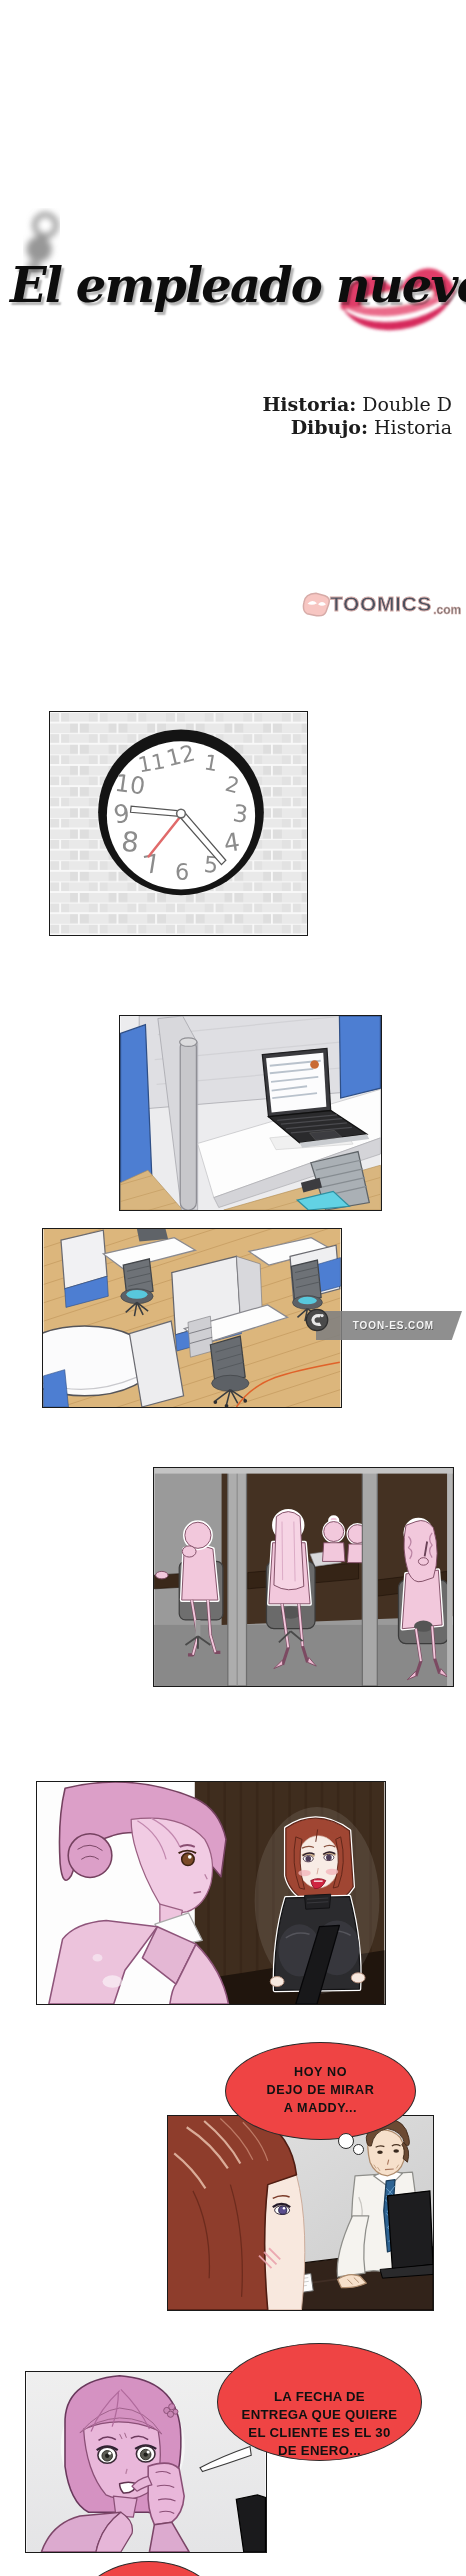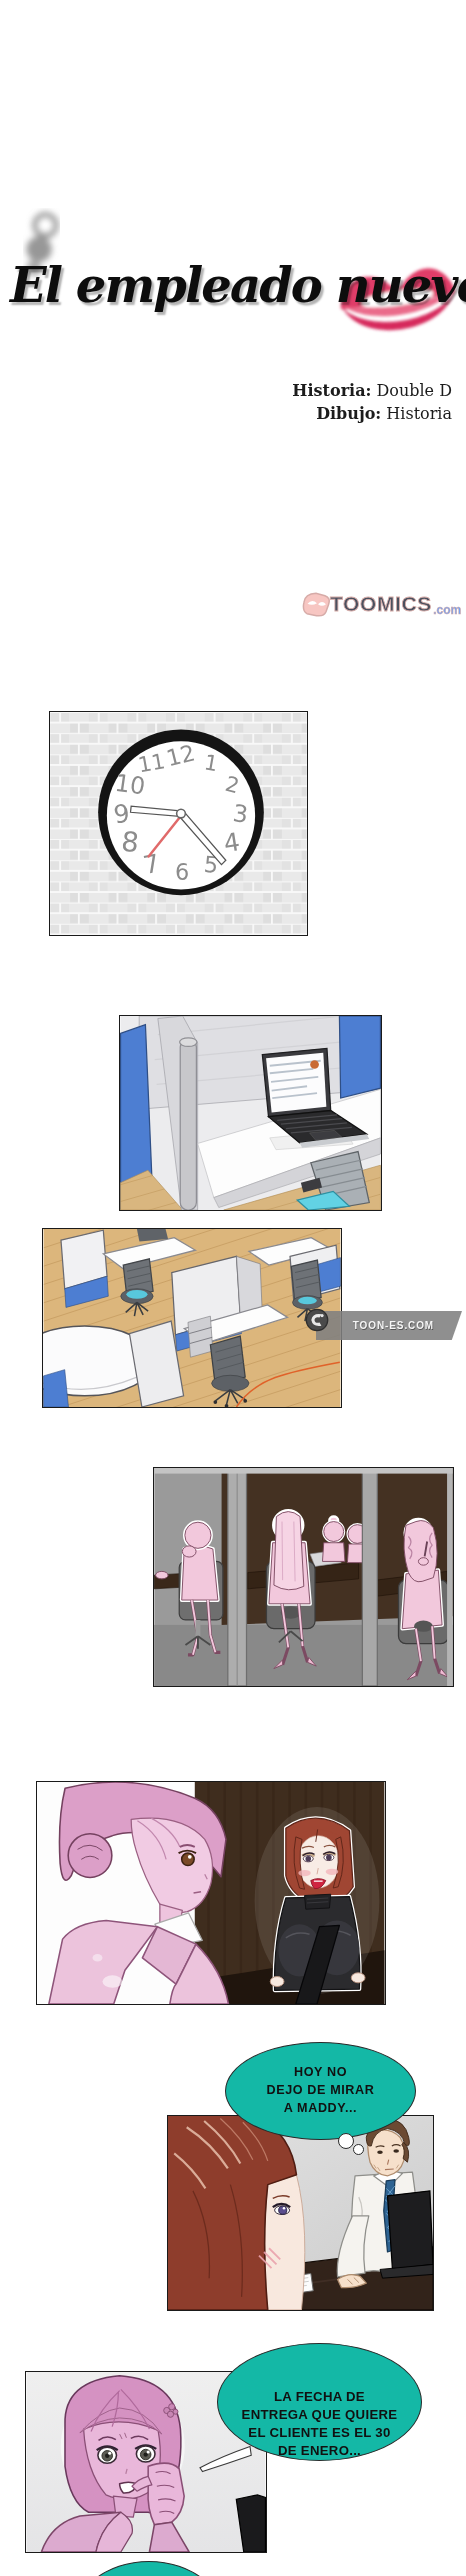--- a/index.html
+++ b/index.html
@@ -6,47 +6,47 @@
   #page{position:relative;width:466px;height:2576px;background:#ffffff;overflow:hidden;
         font-family:"Liberation Sans",sans-serif;margin:0 auto;}
   .abs{position:absolute;}
   
   #smudge{left:15px;top:200px;width:57px;height:101px;z-index:1;}
   #kiss{left:335px;top:245px;width:126px;height:125px;z-index:1;transform:rotate(-8deg);}
   #title{left:10px;top:257px;width:450px;z-index:2;
          font-family:"DejaVu Serif",serif;font-style:italic;font-weight:bold;
          font-size:48px;letter-spacing:-1.9px;color:#0d0d0d;white-space:nowrap;
          text-shadow:2.5px 3.1px 1.9px rgba(0,0,0,0.30);}
-  #credits{right:14px;top:379px;text-align:right;z-index:2;
-           font-family:"DejaVu Serif",serif;font-size:16px;color:#1c1c1c;line-height:23px;}
+  #credits{right:14px;top:393px;text-align:right;z-index:2;
+           font-family:"DejaVu Serif",serif;font-size:19px;color:#1c1c1c;line-height:23px;}
   #credits b{font-weight:bold;}
   #logo{left:301px;top:586px;width:161px;height:36px;z-index:2;display:flex;align-items:center;opacity:0.75;}
   #logo .brand{font-weight:bold;font-size:21px;color:#0f172a;letter-spacing:0.6px;
                -webkit-text-stroke:0.8px #c9908b;}
-  #logo .tld{font-weight:bold;font-size:12px;color:#3b82f6;-webkit-text-stroke:0.6px #c9908b;margin-left:1.3px;margin-top:12px;}
+  #logo .tld{font-weight:bold;font-size:12px;color:#404040;-webkit-text-stroke:0.6px #c9908b;margin-left:1.3px;margin-top:12px;}
   
   .panel{position:absolute;border:1.9px solid #1a1a1a;box-sizing:border-box;background:#fff;z-index:1;}
   .panel svg{display:block;width:100%;height:100%;}
   #panel-clock  {left:49px; top:711px;width:259px;height:225px;}
   #panel-cubicle{left:119px;top:1015px;width:263px;height:196px;}
   #panel-office {left:42px; top:1228px;width:300px;height:180px;}
   #panel-meeting{left:153px;top:1467px;width:301px;height:220px;}
   #panel-women  {left:36px; top:1781px;width:350px;height:224px;}
   #panel-man    {left:167px;top:2115px;width:267px;height:196px;}
   #panel-girl   {left:25px; top:2371px;width:242px;height:182px;}
   
   #watermark{left:316px;top:1311px;width:146px;height:29px;z-index:3;
              background:rgba(128,128,128,0.88);
              clip-path:polygon(0 0,100% 0,93% 100%,0 100%);
              display:flex;align-items:center;justify-content:center;}
   #watermark span{color:#f5f5f5;font-weight:bold;font-size:10px;letter-spacing:0.9px;
                   text-shadow:0.6px 0.6px 0.6px rgba(0,0,0,.4);padding-left:8.8px;}
   #watermark-icon{left:305px;top:1308px;width:24px;height:24px;z-index:4;}
   
-  .bubble{position:absolute;background:#14b8a6;border:1.3px solid #2a2a2a;border-radius:50%;
+  .bubble{position:absolute;background:#ef4444;border:1.3px solid #2a2a2a;border-radius:50%;
           display:flex;align-items:center;justify-content:center;text-align:center;z-index:5;}
   .bubble .txt{white-space:pre-line;font-weight:bold;color:#111;
                font-family:"Liberation Sans",sans-serif;}
   #bubble-thought{left:225px;top:2042px;width:189px;height:96px;}
   #bubble-thought .txt{font-size:12.6px;line-height:1.42;letter-spacing:0.6px;}
   #bubble-speech{left:217px;top:2343px;width:203px;height:116px;}
   #bubble-speech .txt{font-size:13.2px;line-height:1.38;letter-spacing:0.3px;margin-top:44px;}
   #bubble-bottom{left:70px;top:2561px;width:156px;height:126px;border-width:1.3px;z-index:5;}
   .tcircle{position:absolute;background:#fff;border:1.3px solid #2a2a2a;border-radius:50%;z-index:5;}
   #tcircle-1{left:338px;top:2133px;width:14px;height:14px;}

